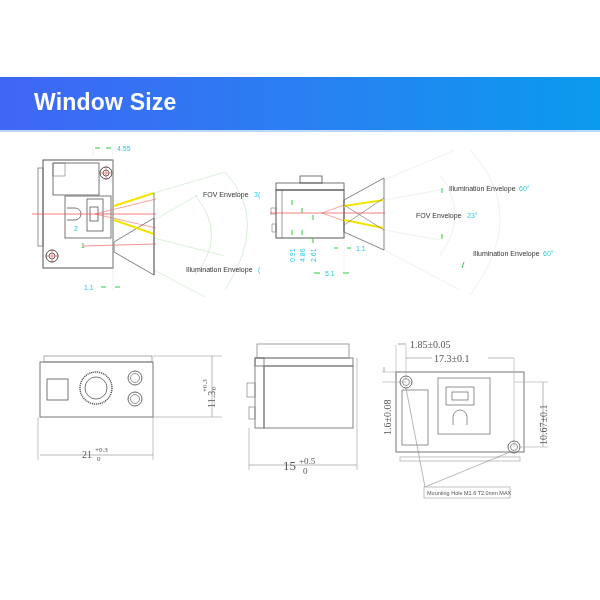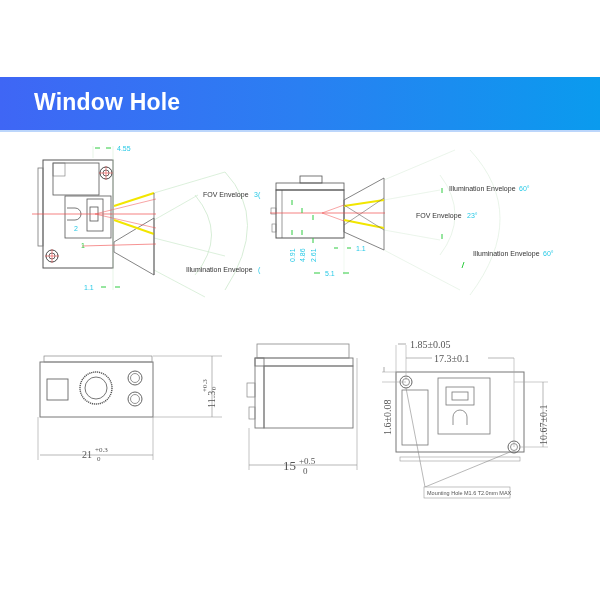--- a/index.html
+++ b/index.html
@@ -16,21 +16,21 @@
   svg.drawing { position: absolute; left: 0; top: 0; }
   .lbl { font-family: "Liberation Sans", sans-serif; font-size: 7px; fill: #333; }
   .cy { font-family: "Liberation Sans", sans-serif; font-size: 7px; fill: #27c9e6; }
   .dim { font-family: "Liberation Serif", serif; font-size: 10px; fill: #555; }
   .dimsm { font-family: "Liberation Serif", serif; font-size: 7px; fill: #555; }
 </style>
 </head>
 <body>
 
 <div class="banner">
-  <div class="banner-title">Window Hole</div>
+  <div class="banner-title">Window Size</div>
 </div>
 <div class="banner-underline"></div>
 
 <svg class="drawing" width="600" height="600" viewBox="0 0 600 600">
 
   <g>
 
     <path d="M 225 172 Q 270 220 225 290" fill="none" stroke="#cde9cd" stroke-width="0.8"></path>
     <path d="M 195 195 Q 228 235 195 275" fill="none" stroke="#cde9cd" stroke-width="0.8"></path>
     <line x1="154" y1="193" x2="225" y2="172" stroke="#cde9cd" stroke-width="0.7"></line>

